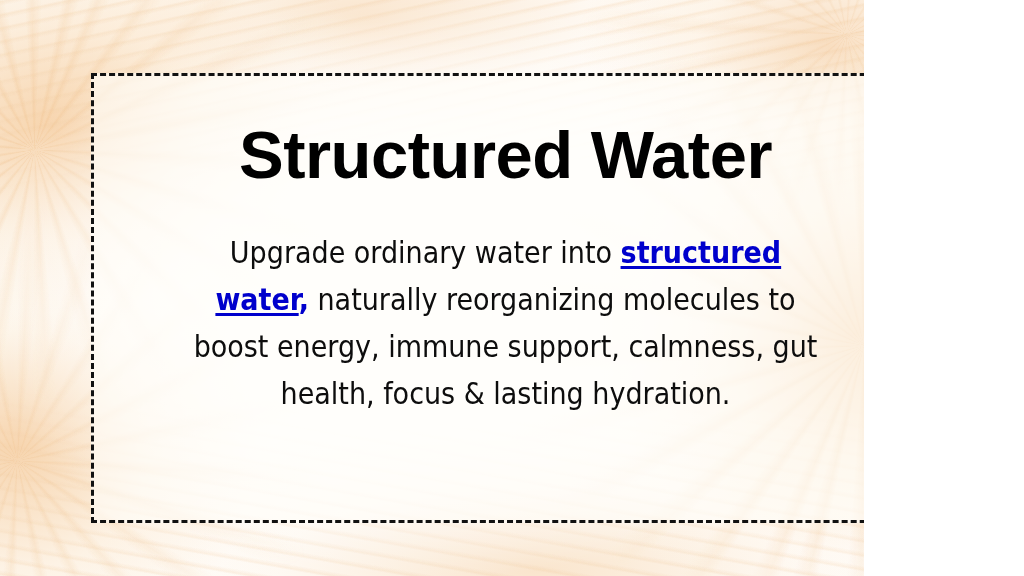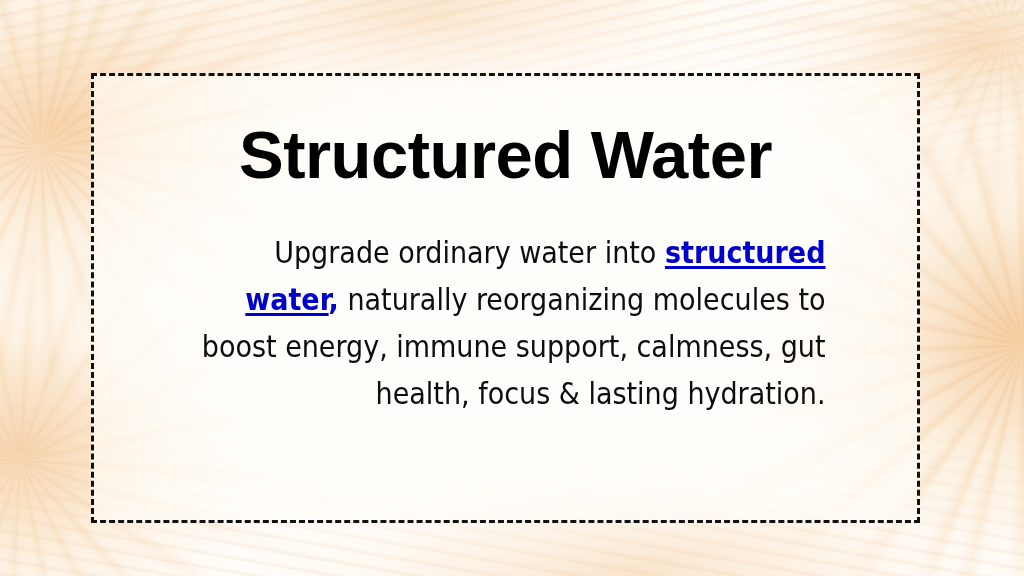--- a/index.html
+++ b/index.html
@@ -3,21 +3,21 @@
 <meta charset="utf-8">
 <style>
   html, body {
     margin: 0;
     padding: 0;
     background: #ffffff;
   }
 
   #slide {
     position: relative;
-    width: 1024px;
+    width: 864px;
     height: 576px;
     overflow: hidden;
     background: #ffffff;
     font-family: "DejaVu Sans", "Liberation Sans", sans-serif;
   }
 
   
   .marble-layer {
     position: absolute;
     inset: 0;
@@ -166,21 +166,21 @@
 
   #slide-body {
     margin: 0;
     padding: 0;
     width: 640px;
     margin-top: 41px;
     font-family: "DejaVu Sans Condensed", "DejaVu Sans", sans-serif;
     font-size: 30px;
     line-height: 47px;
     color: #0d0d0d;
-    text-align: right;
+    text-align: center;
     font-stretch: condensed;
   }
 
   #body-link {
     color: #0000cc;
     font-weight: 700;
     text-decoration: underline;
     text-decoration-thickness: 3px;
     text-underline-offset: 3px;
     cursor: pointer;

